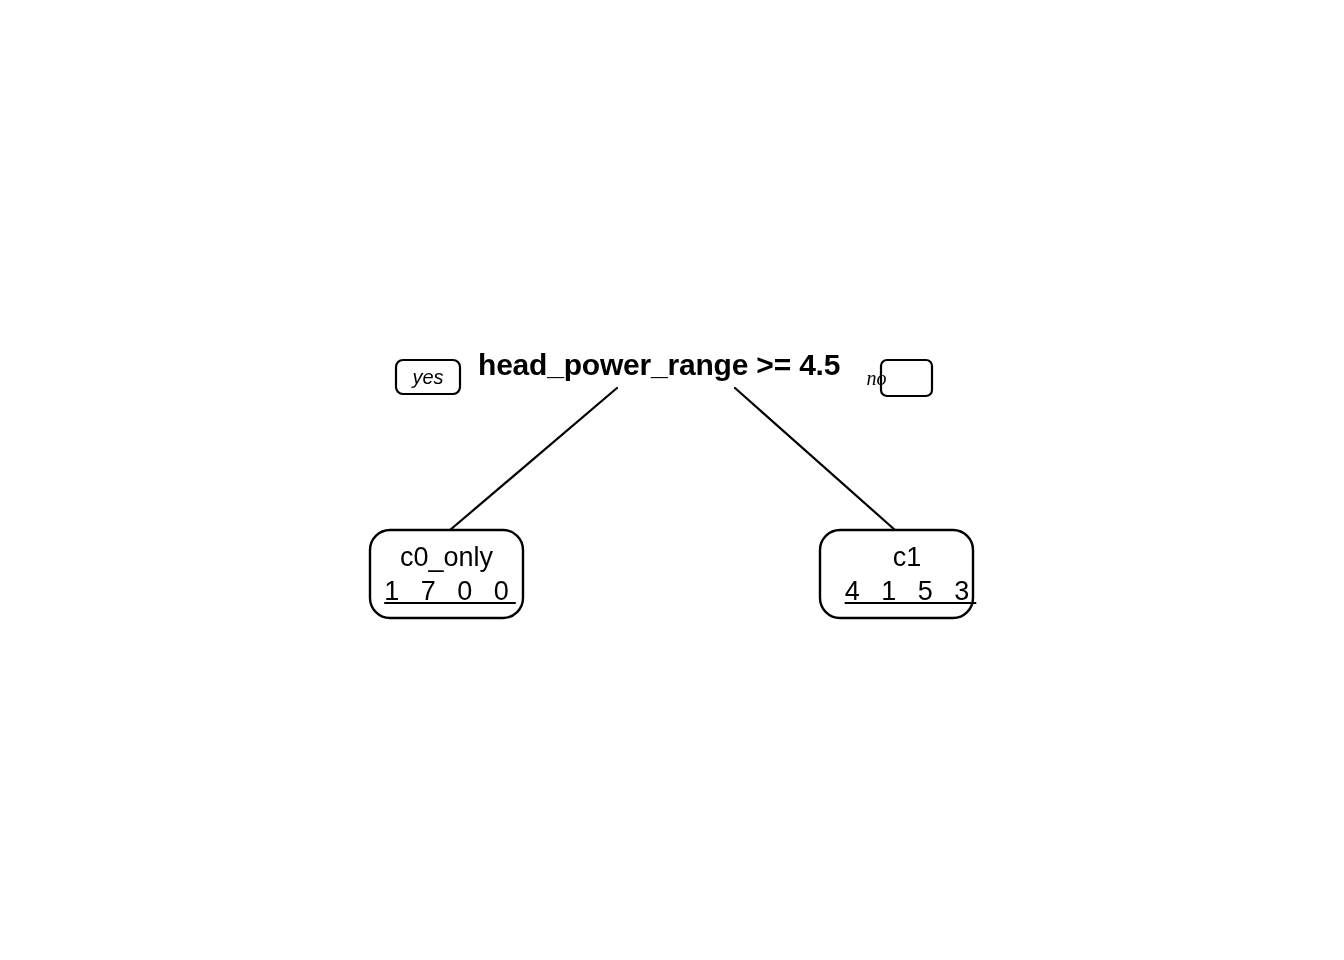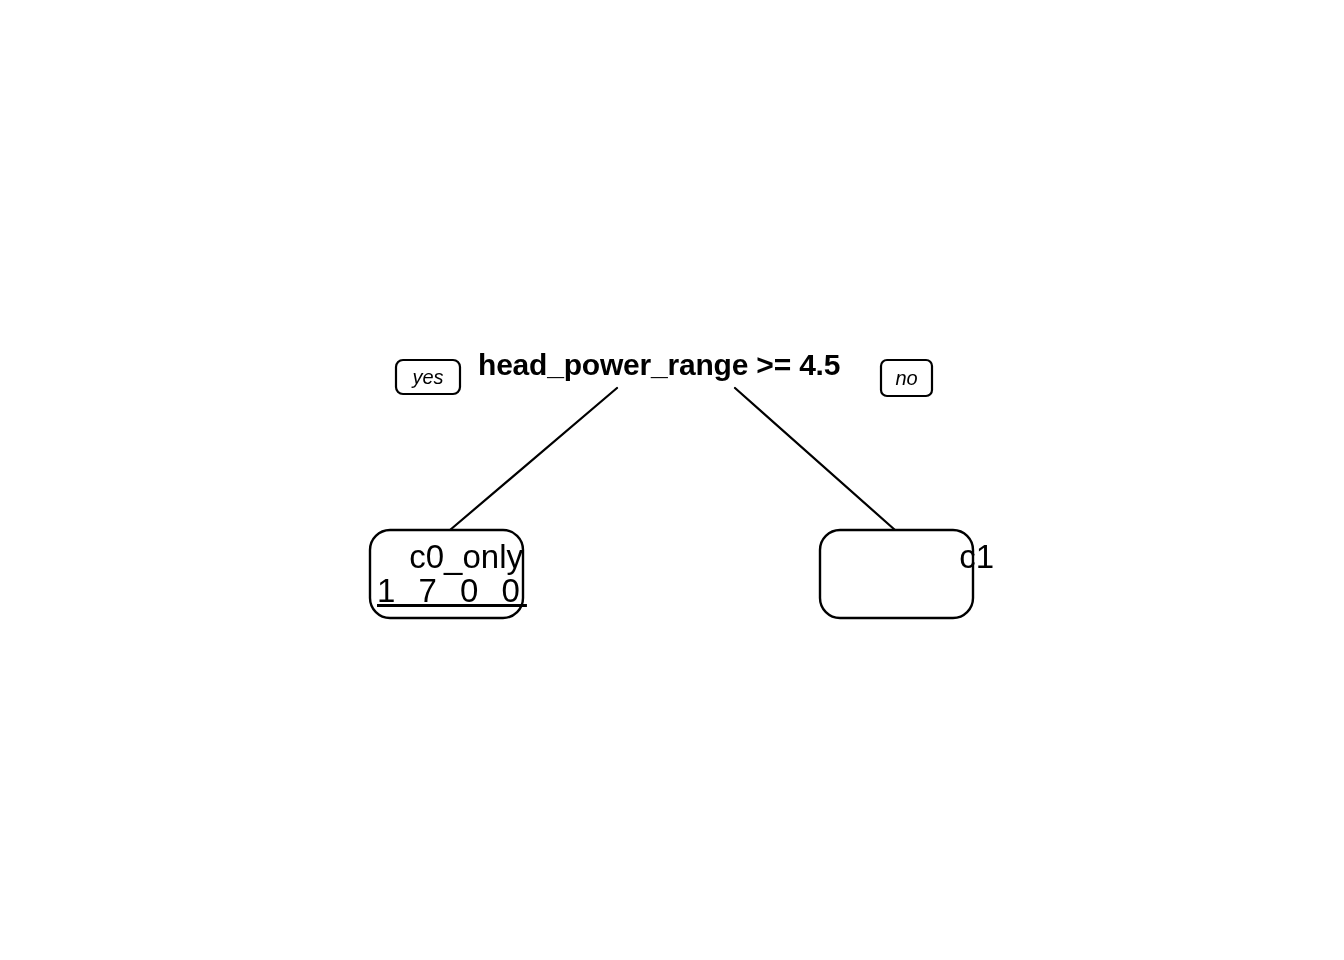--- a/index.html
+++ b/index.html
@@ -55,27 +55,28 @@
     font-size: 20px;
     font-style: italic;
     text-align: center;
   }
   .badge-yes {
     left: 396px;
     top: 366px;
     width: 64px;
   }
   .badge-no {
-    left: 881px;
+    left: 851px;
     top: 367px;
     width: 51px;
+    font-family: Liberation Serif, serif;
   }
   .leaf-text {
-    text-align: right;
-    font-size: 33px;
+    text-align: center;
+    font-size: 27px;
     line-height: 34px;
   }
   .leaf-left-text {
     left: 370px;
     top: 540px;
     width: 153px;
   }
   .leaf-right-text {
     left: 820px;
     top: 540px;
@@ -109,15 +110,16 @@
   <div class="txt badge-text badge-yes">yes</div>
   <div class="txt badge-text badge-no">no</div>
 
   <div class="txt leaf-text leaf-left-text">
     <div>c0_only</div>
     <div class="leaf-counts">1  7  0  0</div>
   </div>
 
   <div class="txt leaf-text leaf-right-text">
     <div>c1</div>
+    <div class="leaf-counts">4  1  5  3</div>
   </div>
 
 </div>
 
 </body></html>

